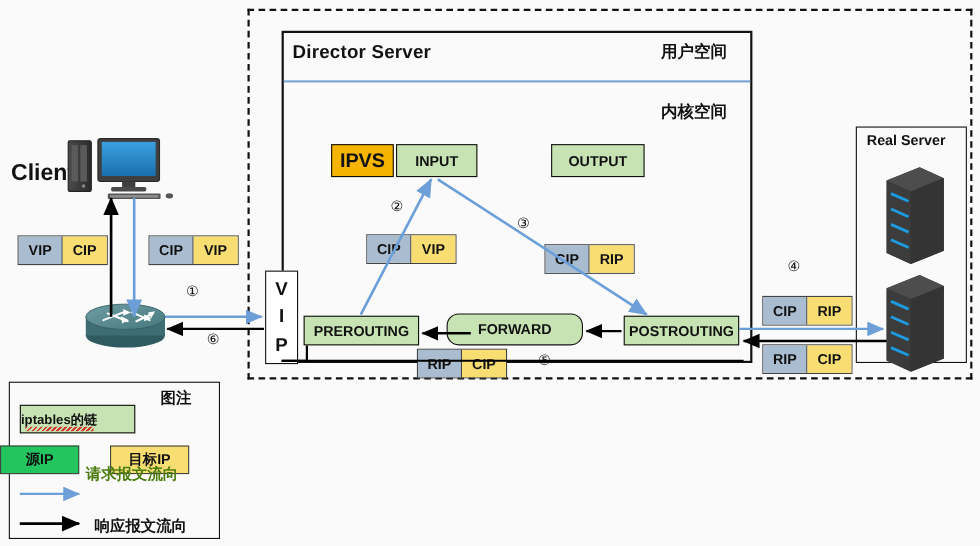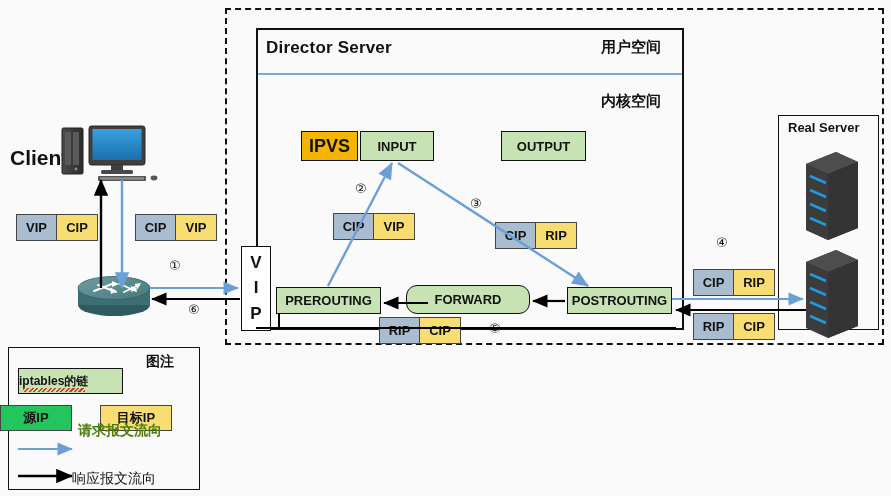--- a/index.html
+++ b/index.html
@@ -135,21 +135,21 @@
     display:flex;align-items:center;justify-content:center;
     font-size:13px;font-weight:bold;color:#111;box-sizing:border-box;
   }
   #legend-dst{
     left:100px;top:405px;width:72px;height:26px;
     border:1.5px solid #444;background:#f7dd72;
     display:flex;align-items:center;justify-content:center;
     font-size:13px;font-weight:bold;color:#111;box-sizing:border-box;
   }
   #legend-req-label{left:78px;top:422px;font-size:14px;font-weight:bold;color:#4d7c0f;}
-  #legend-resp-label{left:72px;top:470px;font-size:14px;font-weight:normal;color:#111;}
+  #legend-resp-label{left:86px;top:470px;font-size:14px;font-weight:bold;color:#111;}
 
   
   #wires{position:absolute;left:0;top:0;width:891px;height:496px;pointer-events:none;}
 </style>
 </head>
 <body>
 
 <div id="stage">
 
   <div class="abs" id="dashed-region"></div>

